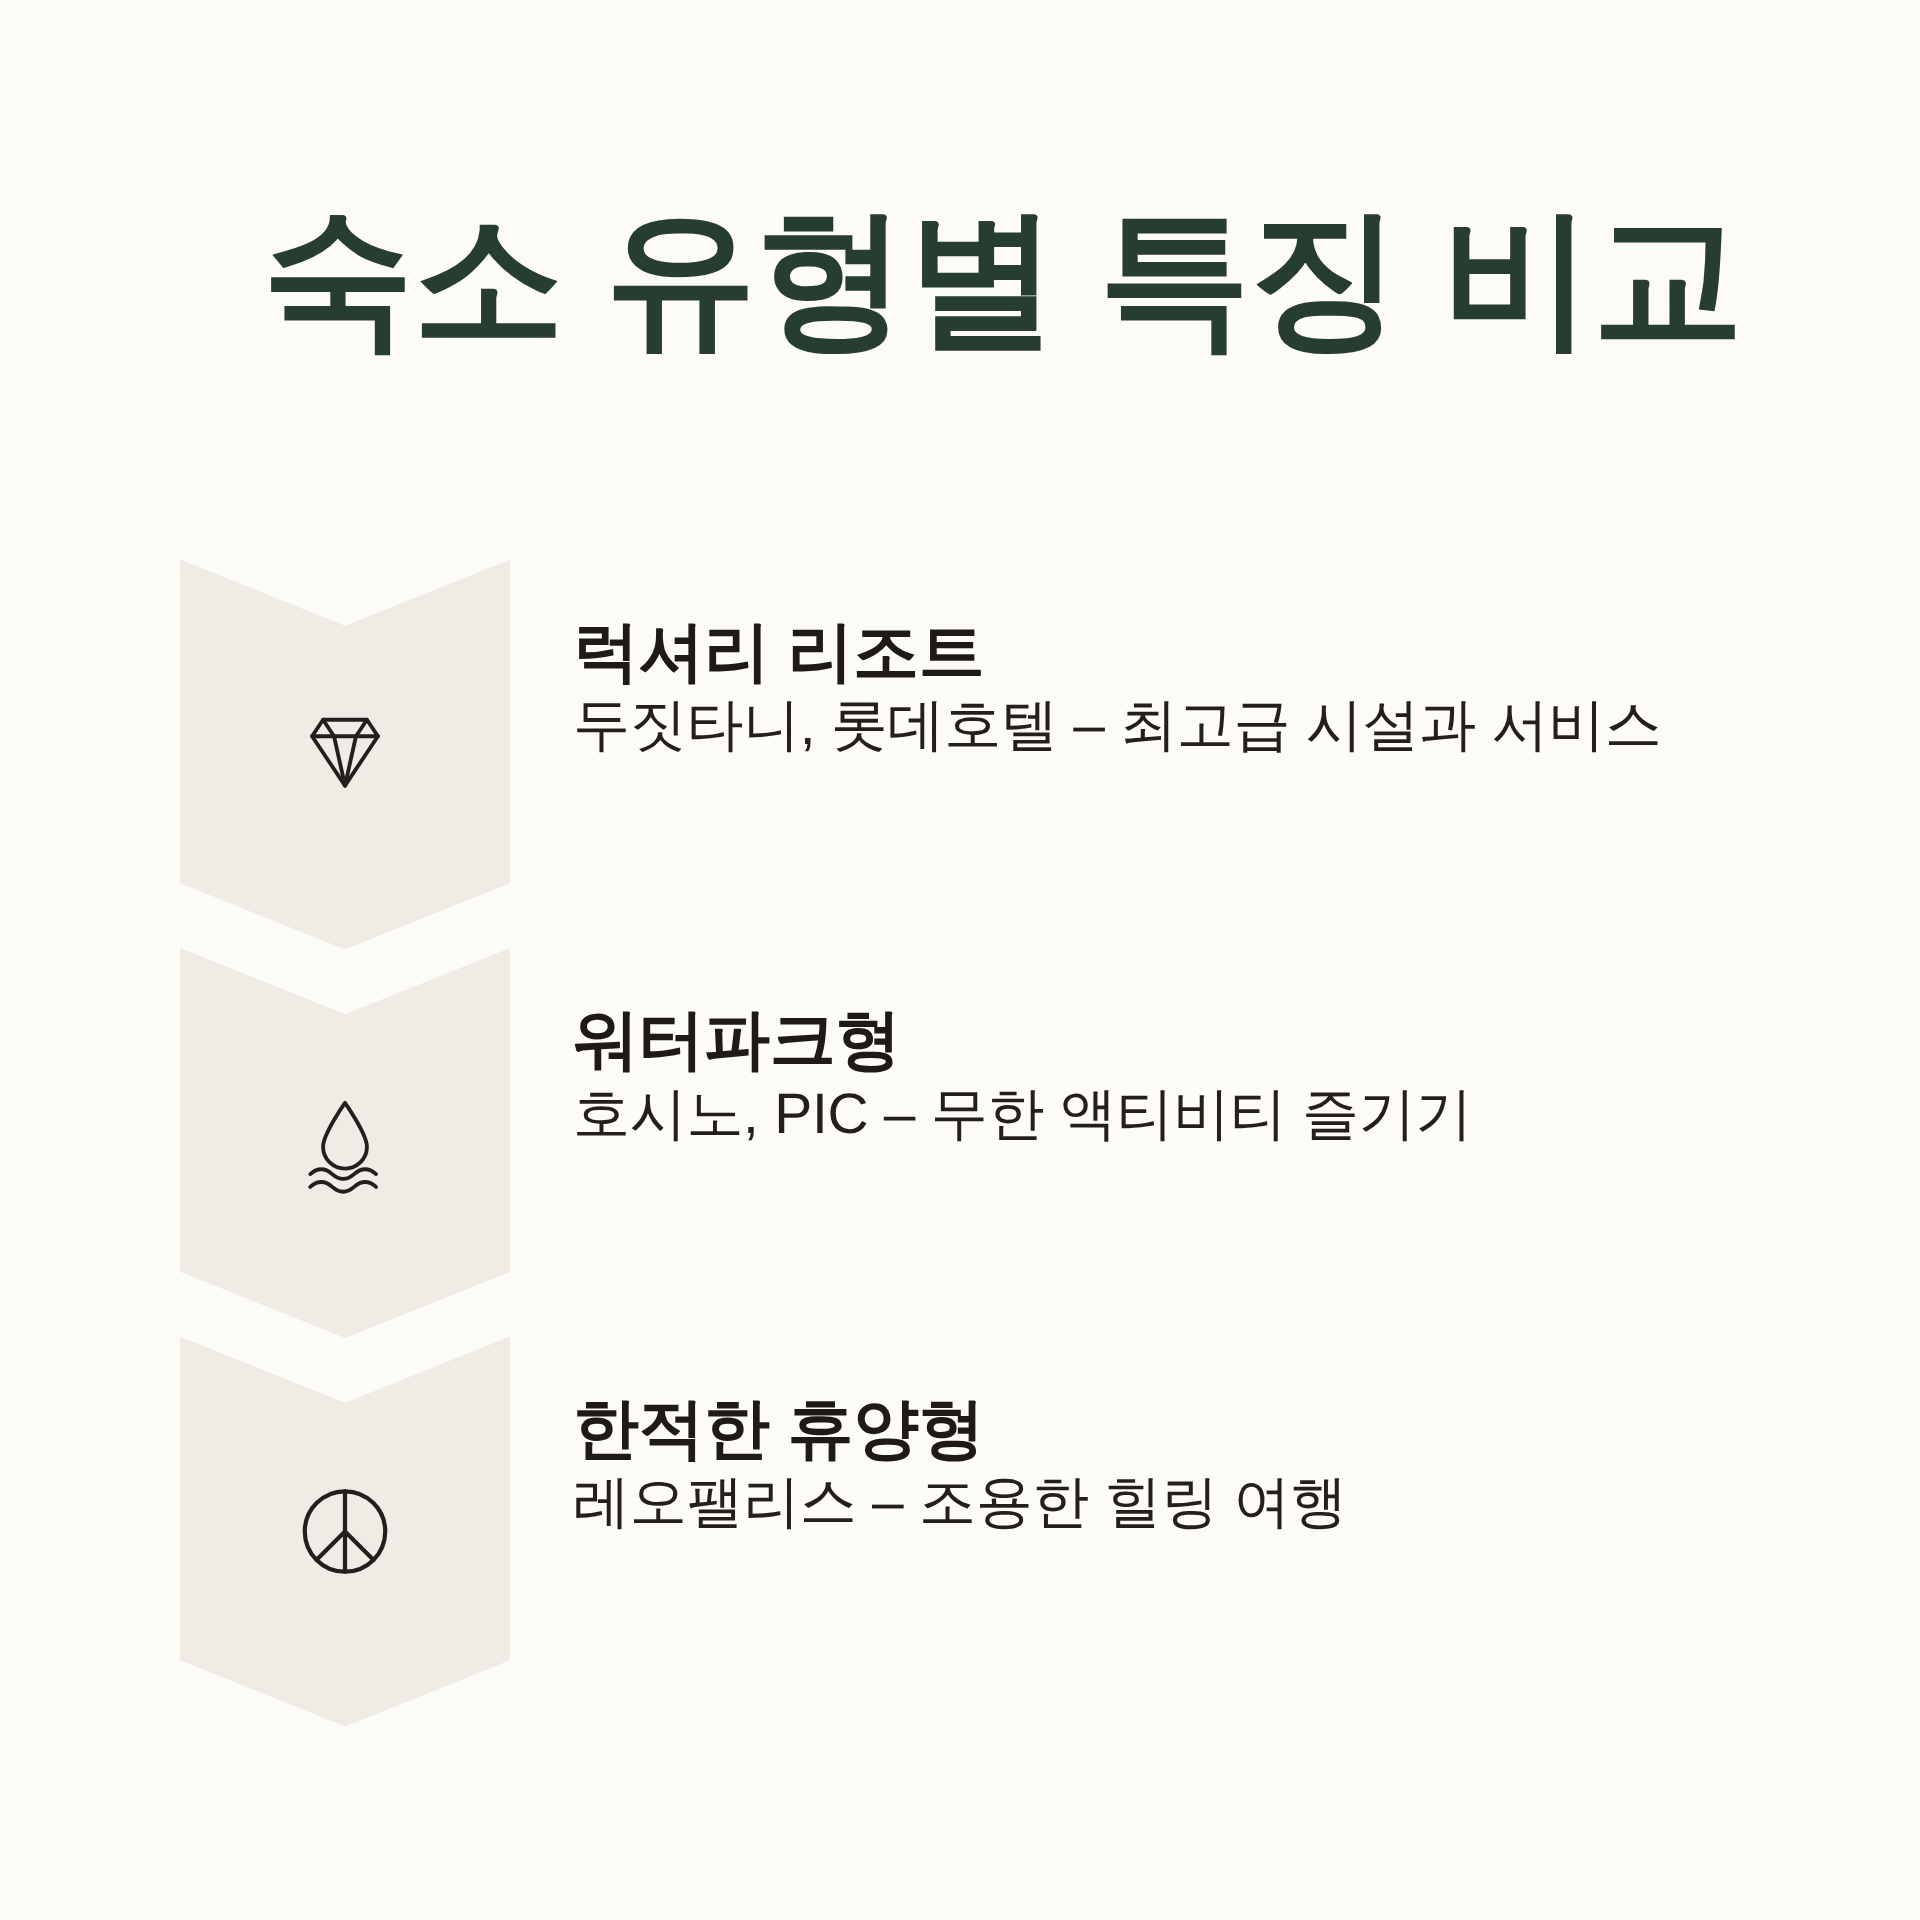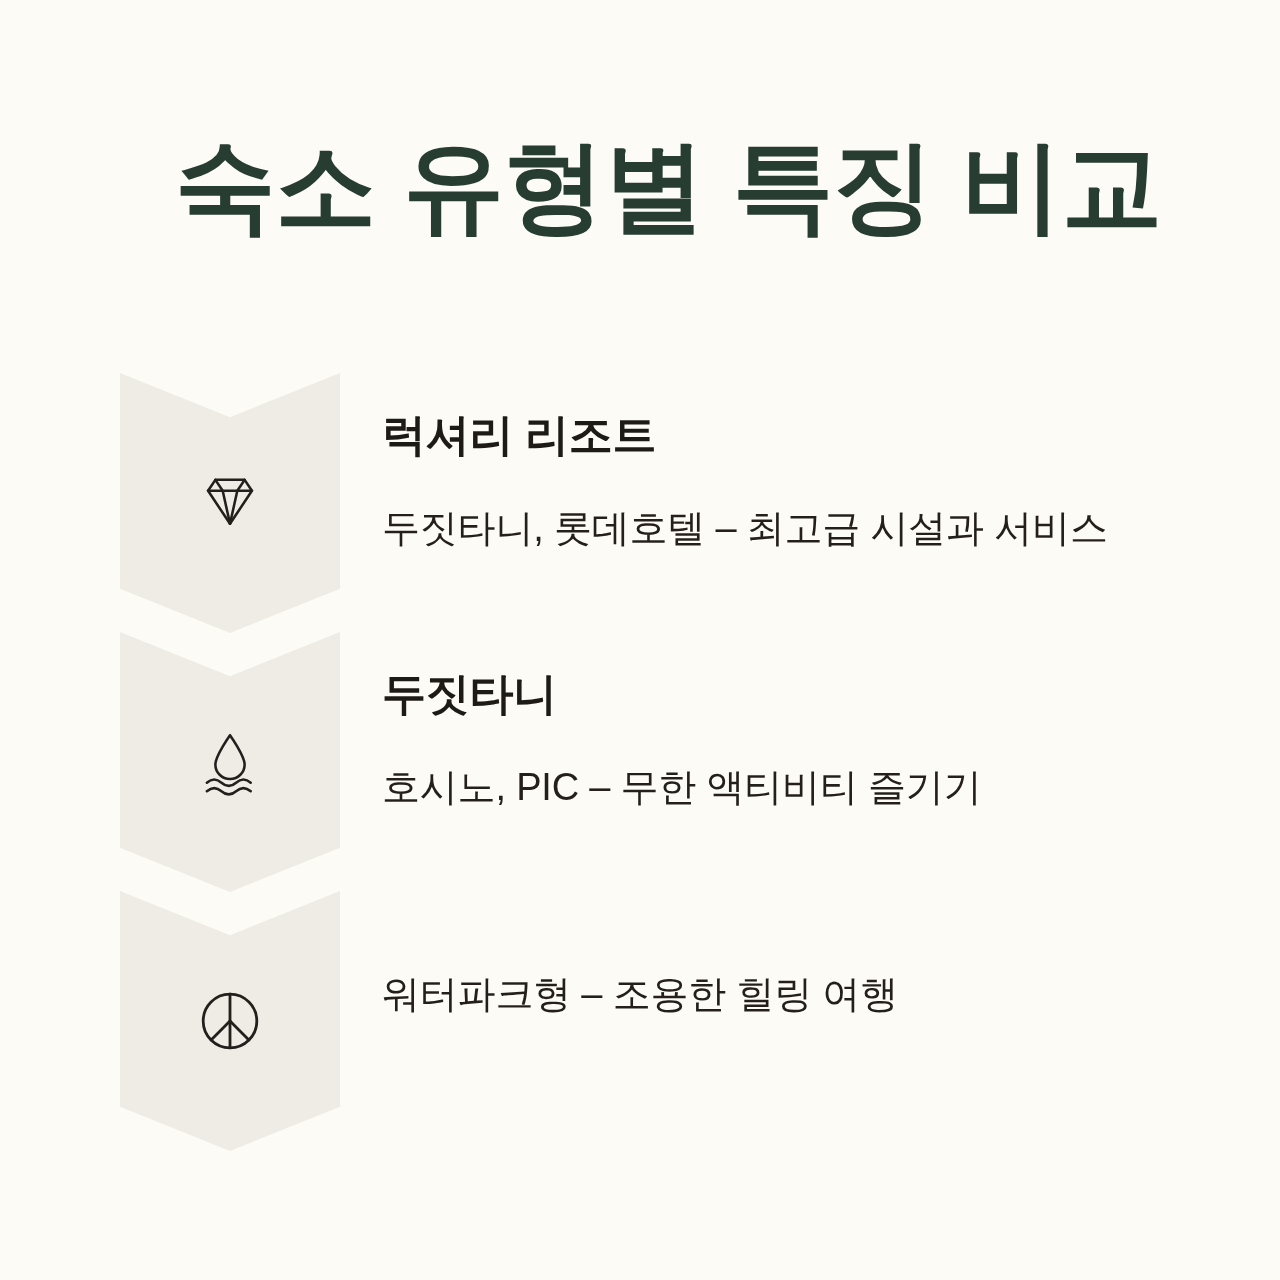--- a/index.html
+++ b/index.html
@@ -99,21 +99,20 @@
   .row-heading {
     font-size: 44px;
     line-height: 1.18;
     font-weight: 700;
     color: #1E1A16;
     letter-spacing: -0.3px;
     white-space: nowrap;
   }
 
   .row-desc {
-    margin-top: 44px;
     font-size: 38px;
     line-height: 1.25;
     font-weight: 400;
     color: #241F1B;
     letter-spacing: -0.2px;
     white-space: nowrap;
   }
 
   .row-desc .serif-token {
     font-family: Liberation Sans, sans-serif;
@@ -147,34 +146,35 @@
     <div class="row row-2">
       <div class="chevron"></div>
       <div class="chevron-icon">
         <svg viewBox="0 0 64 64" fill="none" stroke="#231F1C" stroke-width="2.1" stroke-linejoin="round" stroke-linecap="round">
           <path d="M32 10 C32 10 20 27 20 34 A12 12 0 0 0 44 34 C44 27 32 10 32 10 Z"></path>
           <path d="M13 49 C17 45.5 21 45.5 25 49 C29 52.5 33 52.5 37 49 C41 45.5 45 45.5 49 49"></path>
           <path d="M13 56 C17 52.5 21 52.5 25 56 C29 59.5 33 59.5 37 56 C41 52.5 45 52.5 49 56"></path>
         </svg>
       </div>
       <div class="row-text">
-        <div class="row-heading">두짓타니</div>
+        <div class="row-heading">워터파크형</div>
         <div class="row-desc">호시노, <span class="serif-token">PIC</span> – 무한 액티비티 즐기기</div>
       </div>
     </div>
 
     <div class="row row-3">
       <div class="chevron"></div>
       <div class="chevron-icon">
         <svg viewBox="0 0 64 64" fill="none" stroke="#231F1C" stroke-width="2.3" stroke-linejoin="round" stroke-linecap="round">
           <circle cx="32" cy="32" r="22"></circle>
           <path d="M32 10 L32 54"></path>
           <path d="M32 32 L16.5 47.5"></path>
           <path d="M32 32 L47.5 47.5"></path>
         </svg>
       </div>
       <div class="row-text">
-        <div class="row-desc">워터파크형 – 조용한 힐링 여행</div>
+        <div class="row-heading">한적한 휴양형</div>
+        <div class="row-desc">레오팰리스 – 조용한 힐링 여행</div>
       </div>
     </div>
 
   </div>
 </div>
 
 </body></html>

